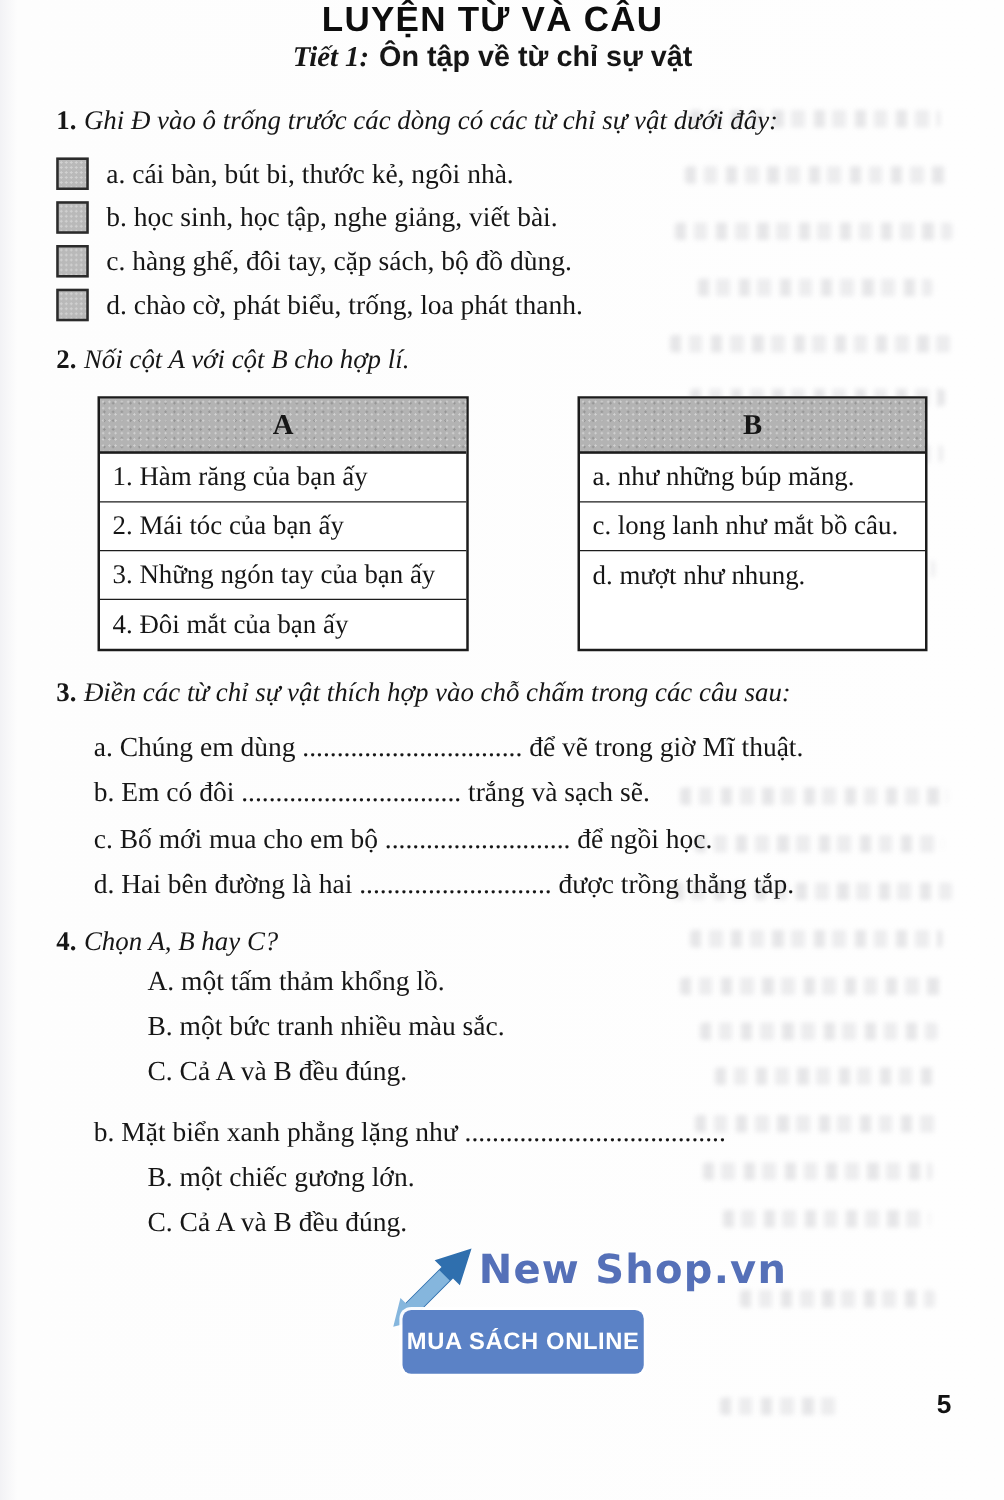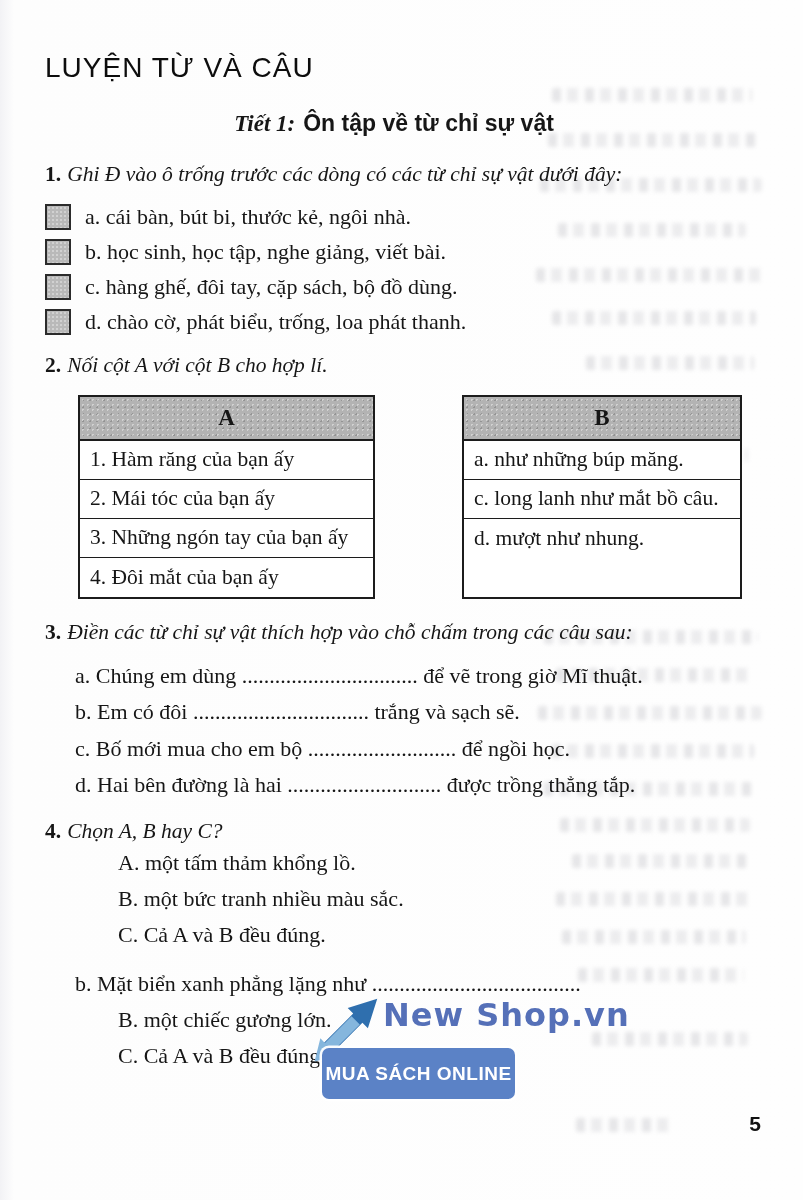--- a/index.html
+++ b/index.html
@@ -11,29 +11,28 @@
     margin: 0 auto;
     background: linear-gradient(90deg, #f2f2f5 0px, #fdfdfd 14px, #fefefe 100%);
     overflow: hidden;
     font-family: "Liberation Serif", serif;
     color: #161616;
   }
   .content { position: relative; padding: 0 60px 0 45px; z-index: 2; }
 
   
   .title {
-    margin-top: 52px;
-    text-align: left;
-    font-family: "Liberation Sans", sans-serif;
-    font-weight: 400;
+    text-align: center;
+    font-family: "Liberation Sans", sans-serif;
+    font-weight: 700;
     font-size: 28px;
     letter-spacing: 1px;
     color: #0d0d0d;
   }
-  .subtitle { margin-top: 26px; text-align: center; font-size: 23px; }
+  .subtitle { text-align: center; font-size: 23px; }
   .subtitle .lesson-label {
     font-style: italic; font-weight: 700;
     font-family: "Liberation Serif", serif;
     margin-right: 8px;
   }
   .subtitle .lesson-title {
     font-family: "Liberation Sans", sans-serif;
     font-weight: 700; font-size: 23px;
   }
 

